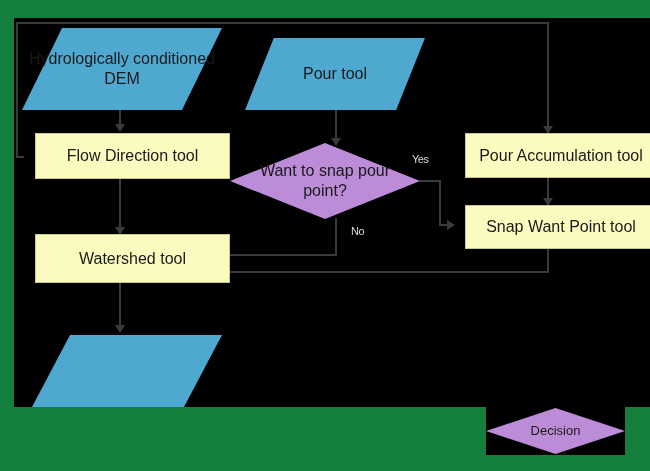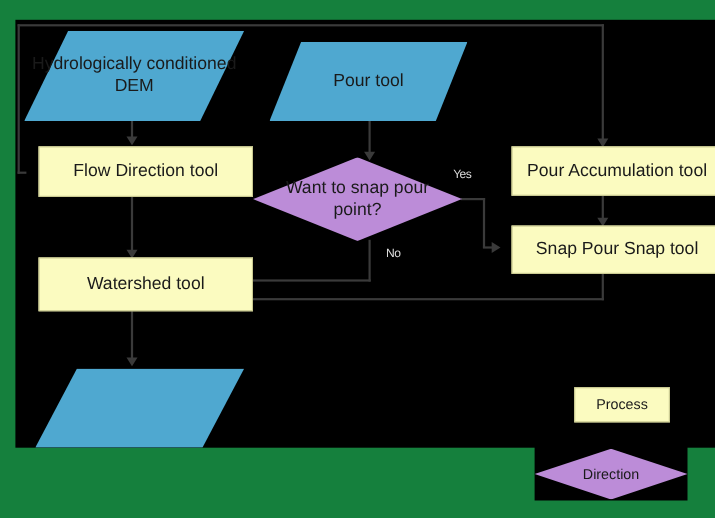--- a/index.html
+++ b/index.html
@@ -198,38 +198,35 @@
   <div class="node process t-16" style="left:452px; top:133px; width:192px; height:45px;">
     <span class="label">Pour Accumulation tool</span>
   </div>
 
   <div class="node decision t-16" style="left:230px; top:143px; width:190px; height:76px;">
     <span class="fill"></span>
     <span class="label">Want to snap pour point?</span>
   </div>
 
   <div class="node process t-16" style="left:452px; top:205px; width:192px; height:44px;">
-    <span class="label">Snap Pour Snap tool</span>
+    <span class="label">Snap Want Point tool</span>
   </div>
 
   <div class="node process t-16" style="left:22px; top:234px; width:195px; height:49px;align-items:center;">
     <span class="label">Watershed tool</span>
   </div>
 
   <div class="node data-shape data-skew-lg t-16" style="left:32px; top:335px; width:190px; height:72px;">
     <span class="fill"></span>
   </div>
 
   <div class="branch-label" style="left:412px; top:153px;">Yes</div>
 
   <div class="branch-label" style="left:305px; top:225px;margin-left:46px;">No</div>
 
 
-  <div class="node process t-13 legend-item" style="left:509px; top:352px; width:87px; height:32px;">
-    <span class="label">Process</span>
-  </div>
 
   <div class="node decision t-13 legend-item" style="left:486px; top:408px; width:139px; height:46px;">
     <span class="fill"></span>
-    <span class="label">Direction</span>
+    <span class="label">Decision</span>
   </div>
 
 </div>
 
 </body></html>

